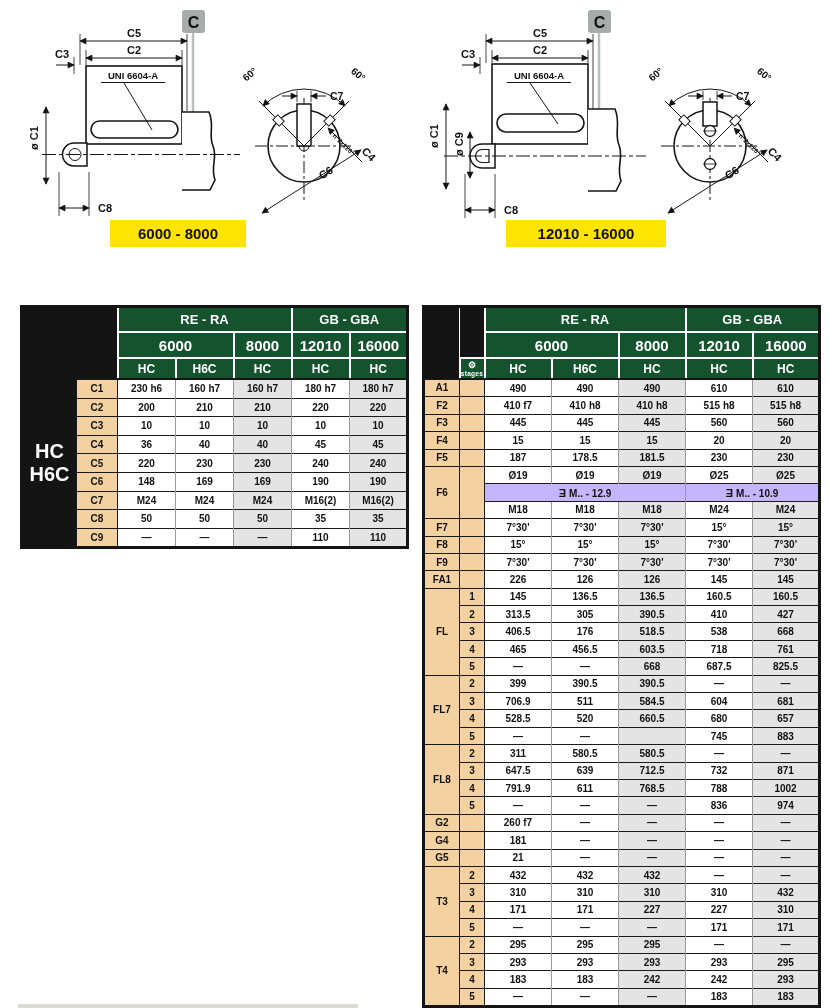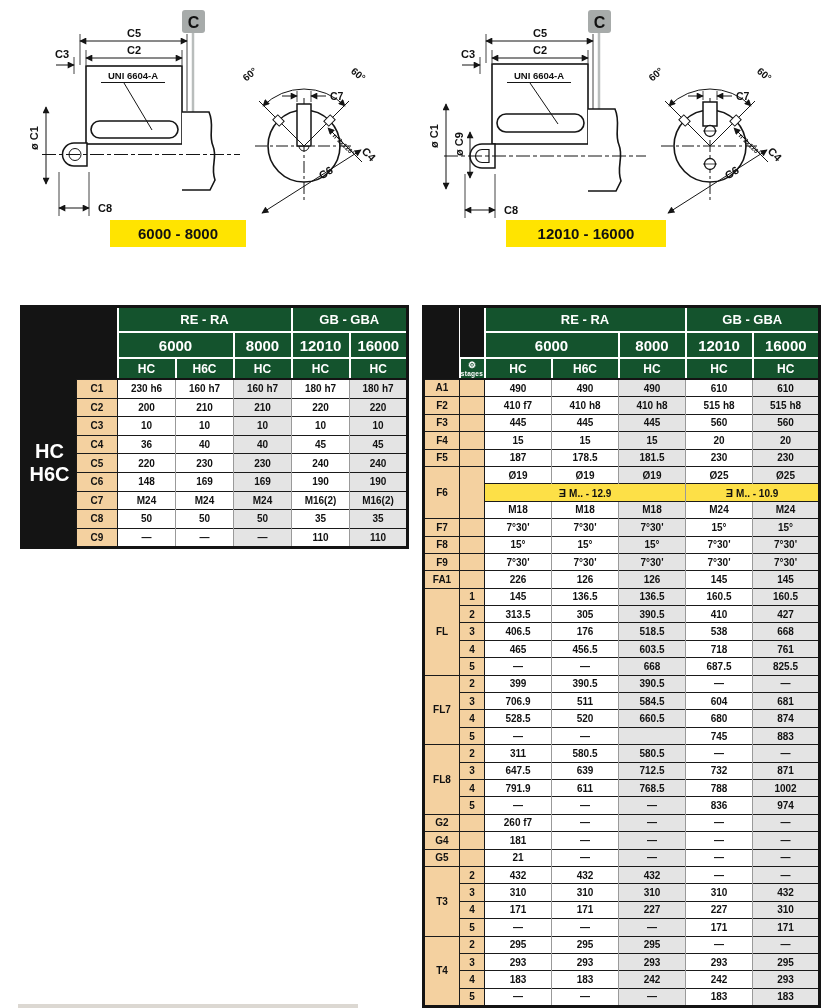--- a/index.html
+++ b/index.html
@@ -23,21 +23,21 @@
   .ht{font-size:12px;height:19px;border-bottom:2px solid #141414}
   .stgh{border-bottom:2px solid #141414}
   .gico{display:block;font-size:9px;line-height:9px}
   .gtxt{display:block;font-size:6.5px;line-height:7px;letter-spacing:.3px}
 
   .lab,.stg{background:#f4d1a0;border:1px solid #1a1a1a;font-size:10px;text-align:center;color:#111}
   .val{border-top:1px solid #1a1a1a;border-left:1px solid #999;font-size:10px;text-align:center;background:#fff;color:#111}
   #left-table .val{height:17.6px}
   #right-table .val,#right-table .stg{height:16.4px}
   .s{background:#e4e4e4}
-  .band{background:#fde047}
+  .band{background:#c4b5fd}
   .bolt{font-weight:bold;font-size:11px;margin-right:3px}
   .sideblk{background:#141414;color:#fff;font-size:20px;text-align:center;line-height:1.15;vertical-align:middle}
   #artifact{position:absolute;left:18px;top:1004px;width:340px;height:4px;background:#dcd8d2}
 </style>
 </head>
 <body>
 
 <svg id="draw-left" style="left:12px;top:4px" width="400" height="255" viewBox="0 0 400 255">
   <defs>
     <marker id="mL" viewBox="0 0 10 10" refX="9" refY="5" markerWidth="8" markerHeight="7" orient="auto-start-reverse">
@@ -485,21 +485,21 @@
         <td class="val s">584.5</td>
         <td class="val">604</td>
         <td class="val s">681</td>
       </tr>
       <tr>
         <td class="stg">4</td>
         <td class="val">528.5</td>
         <td class="val">520</td>
         <td class="val s">660.5</td>
         <td class="val">680</td>
-        <td class="val s">874</td>
+        <td class="val s">657</td>
       </tr>
       <tr>
         <td class="stg">5</td>
         <td class="val">—</td>
         <td class="val">—</td>
         <td class="val s"></td>
         <td class="val">745</td>
         <td class="val s">883</td>
       </tr>
       <tr>

